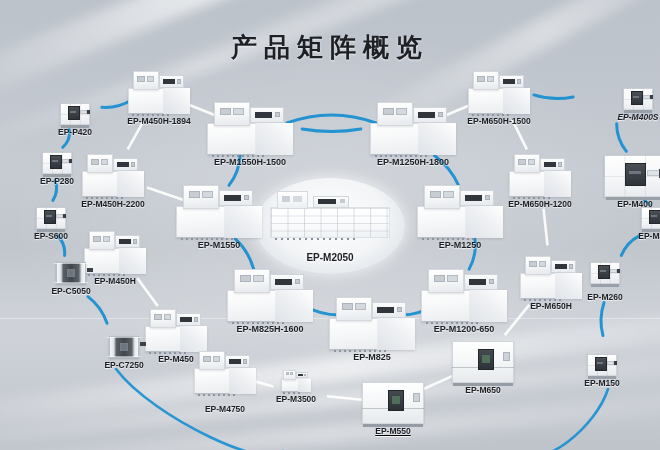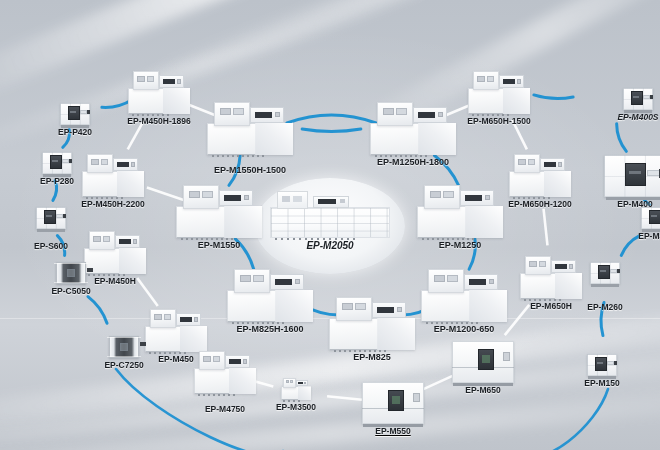--- a/index.html
+++ b/index.html
@@ -256,20 +256,21 @@
   <div class="streak s1"></div>
   <div class="streak s2"></div>
   <div class="streak s3"></div>
   <div class="streak s7"></div>
   <div class="bandline"></div>
   <div class="streak s4"></div>
   <div class="streak s5"></div>
   <div class="streak s6"></div>
   <div class="vig"></div>
 
+  <div id="title">产品矩阵概览</div>
 
   <svg id="links" viewBox="0 0 660 450" preserveAspectRatio="none">
       <path d="M 101.88 107.28 Q 118.21267812518167 108.35071250072666 132.12 99.72" fill="none" stroke="#1a8fd1" stroke-width="3" stroke-linecap="round" opacity="0.95"></path>
       <path d="M 188.12 104.52 L 220.88 117.48" fill="none" stroke="#ffffff" stroke-width="2.6" stroke-linecap="butt" opacity="0.9"></path>
       <path d="M 302.16 129 Q 331.5 134 360.84000000000003 129" fill="none" stroke="#1a8fd1" stroke-width="3" stroke-linecap="round" opacity="0.95"></path>
       <path d="M 440.52 117.48 L 471.48 104.52" fill="none" stroke="#ffffff" stroke-width="2.6" stroke-linecap="butt" opacity="0.9"></path>
       <path d="M 533.88 94.92 Q 553.2251866760676 100.99244205144028 573.12 97.08" fill="none" stroke="#1a8fd1" stroke-width="3" stroke-linecap="round" opacity="0.95"></path>
       <path d="M 62.76 147.32 Q 70.69334879758364 140.22408731339806 69.24 129.68" fill="none" stroke="#1a8fd1" stroke-width="3" stroke-linecap="round" opacity="0.95"></path>
       <path d="M 52.92 200.4 Q 58.97051088303997 191.04223755087708 55.08 180.6" fill="none" stroke="#1a8fd1" stroke-width="3" stroke-linecap="round" opacity="0.95"></path>
       <path d="M 127.72 149.44 L 144.28 119.56" fill="none" stroke="#ffffff" stroke-width="2.6" stroke-linecap="butt" opacity="0.9"></path>
@@ -327,40 +328,40 @@
               <div class="win"></div>
               <div class="win2"></div>
             </div>
     <div class="panel">
               <div class="scr"></div>
               <div class="btn"></div>
             </div>
     <div class="feet"></div>
           </div>
         </div>
-        <div class="cap" style="margin-top: 2px;">EP-M450H-1896</div>
+        <div class="cap" style="margin-top: 2px;">EP-M450H-1894</div>
       </div>
       <div class="node big" style="left: 207px; top: 103px; width: 86px;">
         <div>
           <div class="mach" style="width:86px;height:52px">
     <div class="slope"></div>
             <div class="base"></div>
             <div class="ramp"></div>
     <div class="cab">
               <div class="win"></div>
               <div class="win2"></div>
             </div>
     <div class="panel">
               <div class="scr"></div>
               <div class="btn"></div>
             </div>
     <div class="feet"></div>
           </div>
         </div>
-        <div class="cap" style="margin-top: 10px;">EP-M1550H-1500</div>
+        <div class="cap" style="margin-top: 2px;">EP-M1550H-1500</div>
       </div>
       <div class="node big" style="left: 370px; top: 103px; width: 86px;">
         <div>
           <div class="mach" style="width:86px;height:52px">
     <div class="slope"></div>
             <div class="base"></div>
             <div class="ramp"></div>
     <div class="cab">
               <div class="win"></div>
               <div class="win2"></div>
@@ -482,21 +483,21 @@
     <div class="body"></div>
             <div class="grid"></div>
     <div class="door">
               <div class="hl"></div>
             </div>
     <div class="arm"></div>
             <div class="nub"></div>
             <div class="plinth"></div>
           </div>
         </div>
-        <div class="cap" style="margin-top: 12px;">EP-S600</div>
+        <div class="cap" style="margin-top: 2px;">EP-S600</div>
       </div>
       <div class="node big" style="left: 176px; top: 186px; width: 86px;">
         <div>
           <div class="mach" style="width:86px;height:52px">
     <div class="slope"></div>
             <div class="base"></div>
             <div class="ramp"></div>
     <div class="cab">
               <div class="win"></div>
               <div class="win2"></div>
@@ -597,21 +598,21 @@
     <div class="body"></div>
             <div class="grid"></div>
     <div class="door">
               <div class="hl"></div>
             </div>
     <div class="arm"></div>
             <div class="nub"></div>
             <div class="plinth"></div>
           </div>
         </div>
-        <div class="cap" style="margin-top: 18px;">EP-M260</div>
+        <div class="cap" style="margin-top: 8px;">EP-M260</div>
       </div>
       <div class="node big" style="left: 227px; top: 270px; width: 86px;">
         <div>
           <div class="mach" style="width:86px;height:52px">
     <div class="slope"></div>
             <div class="base"></div>
             <div class="ramp"></div>
     <div class="cab">
               <div class="win"></div>
               <div class="win2"></div>
@@ -734,21 +735,21 @@
             </div>
     <div class="panel">
               <div class="scr"></div>
               <div class="btn"></div>
             </div>
     <div class="feet"></div>
           </div>
         </div>
         <div class="cap" style="margin-top: 10px;">EP-M4750</div>
       </div>
-      <div class="node" style="left: 261px; top: 378px; width: 70px;">
+      <div class="node" style="left: 261px; top: 370px; width: 70px;">
         <div>
           <div class="mach" style="width:30px;height:22px">
     <div class="slope"></div>
             <div class="base"></div>
             <div class="ramp"></div>
     <div class="cab">
               <div class="win"></div>
               <div class="win2"></div>
             </div>
     <div class="panel">
@@ -785,17 +786,17 @@
               <div class="w1"></div>
               <div class="w2"></div>
             </div>
     <div class="ctrl">
               <div class="s"></div>
               <div class="b"></div>
             </div>
     <div class="rail"></div>
           </div>
         </div>
-        <div class="cap" style="margin-top: 2px; font-style: italic;">EP-M2050</div>
+        <div class="cap" style="margin-top: 14px;">EP-M2050</div>
       </div>
     </div>
 
 </div>
 
 </body></html>

